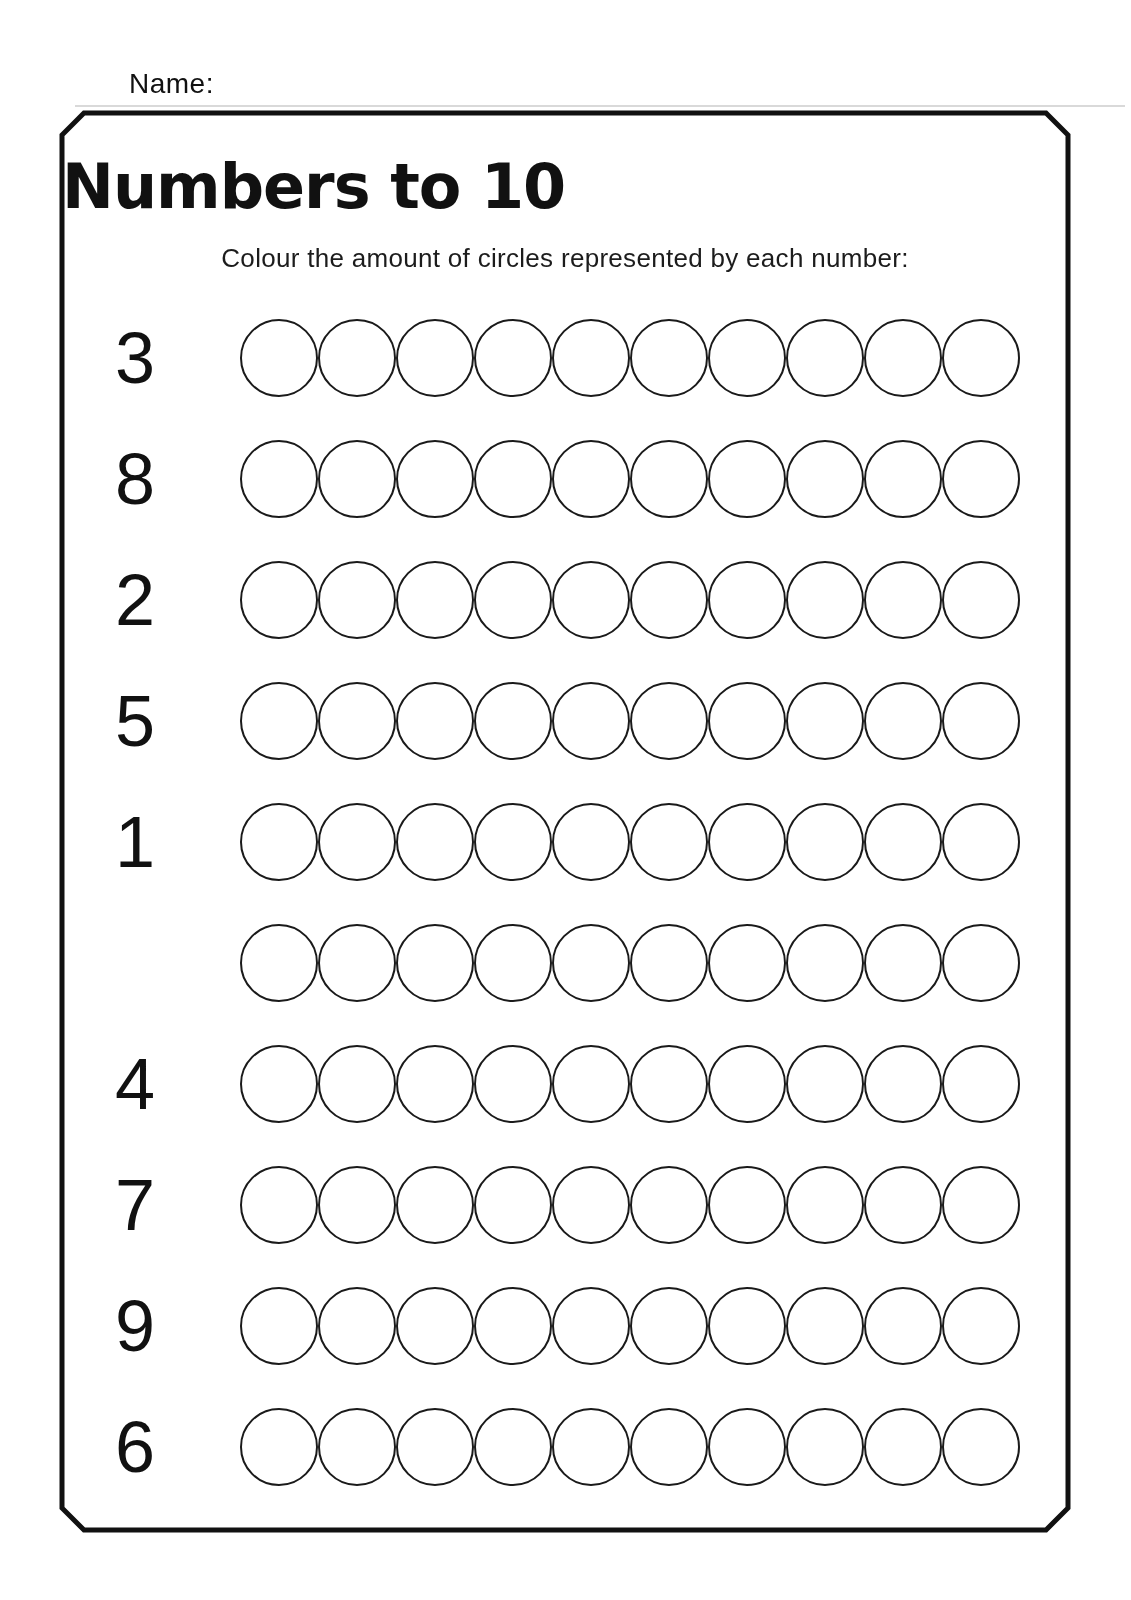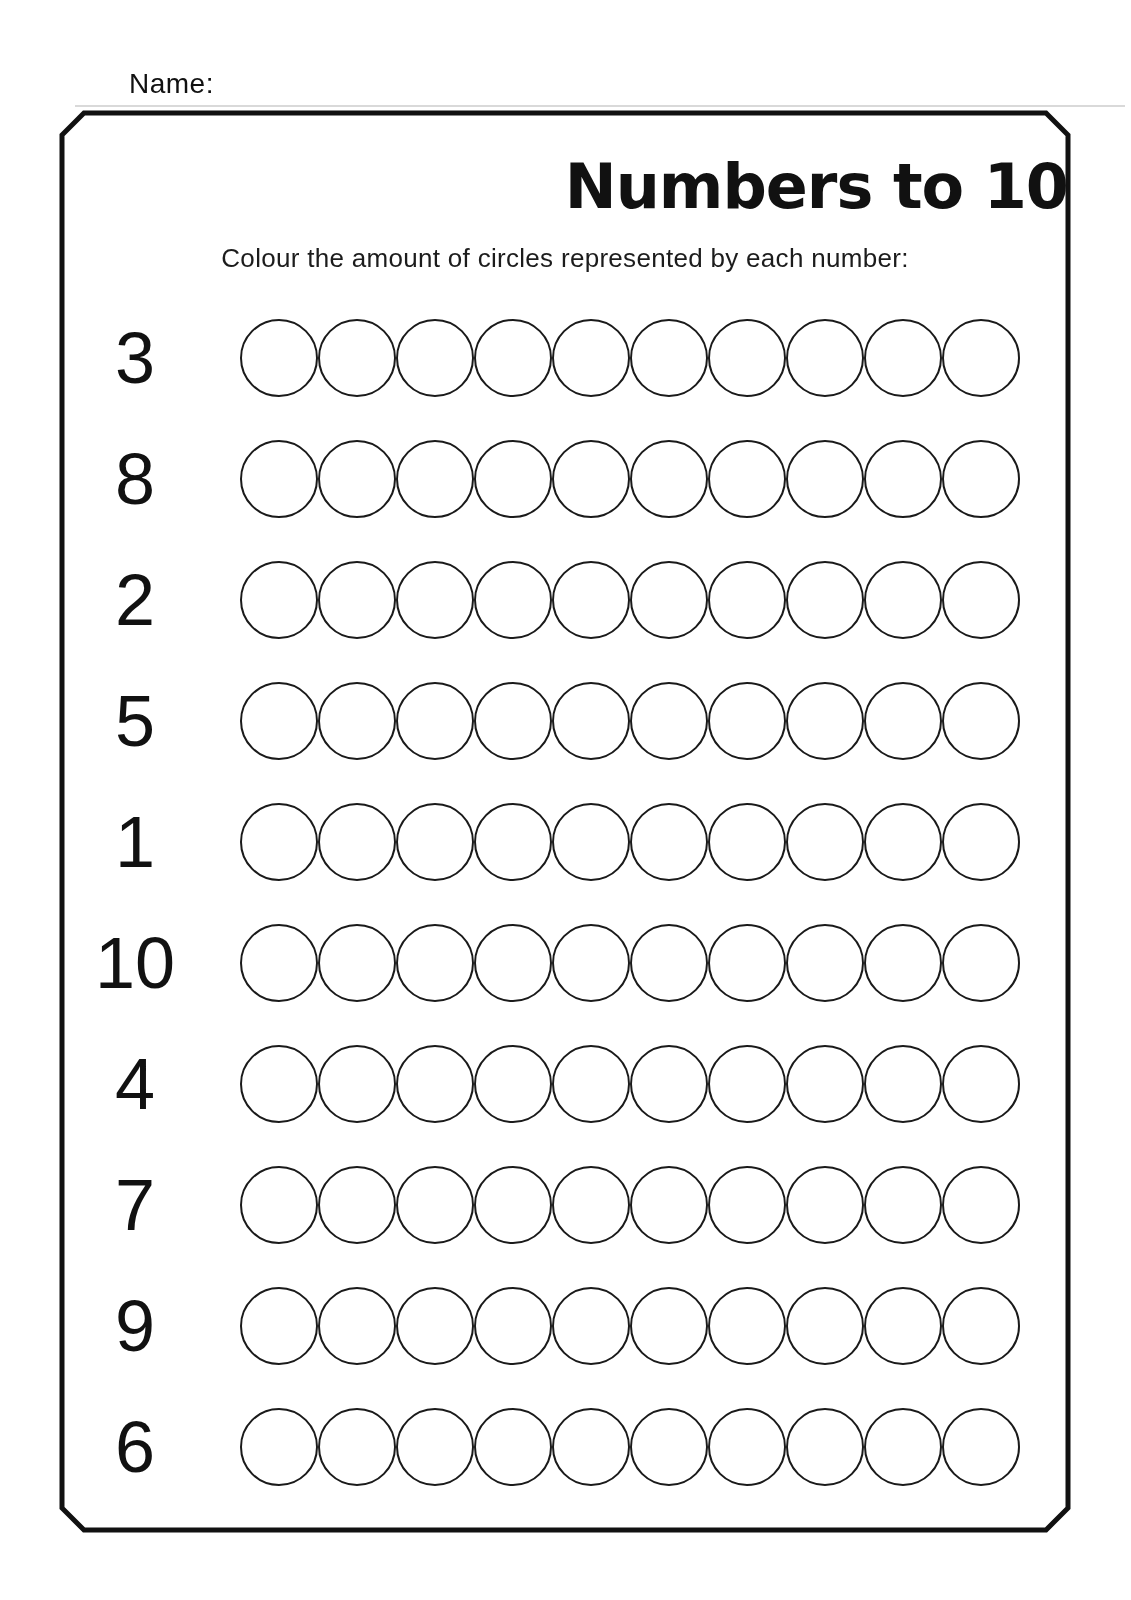--- a/index.html
+++ b/index.html
@@ -43,21 +43,21 @@
     top:0;
     width:1131px;
     height:1600px;
     pointer-events:none;
   }
   .title{
     position:absolute;
     left:62px;
     top:145px;
     width:1006px;
-    text-align:right;
+    text-align:left;
     font-family:"DejaVu Sans", sans-serif;
     font-size:62px;
     font-weight:800;
     letter-spacing:-1px;
     line-height:84px;
     color:var(--ink);
   }
   .instruction{
     position:absolute;
     left:62px;
@@ -194,21 +194,20 @@
           <span class="circle"></span>
           <span class="circle"></span>
           <span class="circle"></span>
           <span class="circle"></span>
           <span class="circle"></span>
           <span class="circle"></span>
         </div>
     </div>
 
     <div class="row" style="top: 924px;">
-      <span class="num">10</span>
       <div class="circles">
           <span class="circle"></span>
           <span class="circle"></span>
           <span class="circle"></span>
           <span class="circle"></span>
           <span class="circle"></span>
           <span class="circle"></span>
           <span class="circle"></span>
           <span class="circle"></span>
           <span class="circle"></span>

